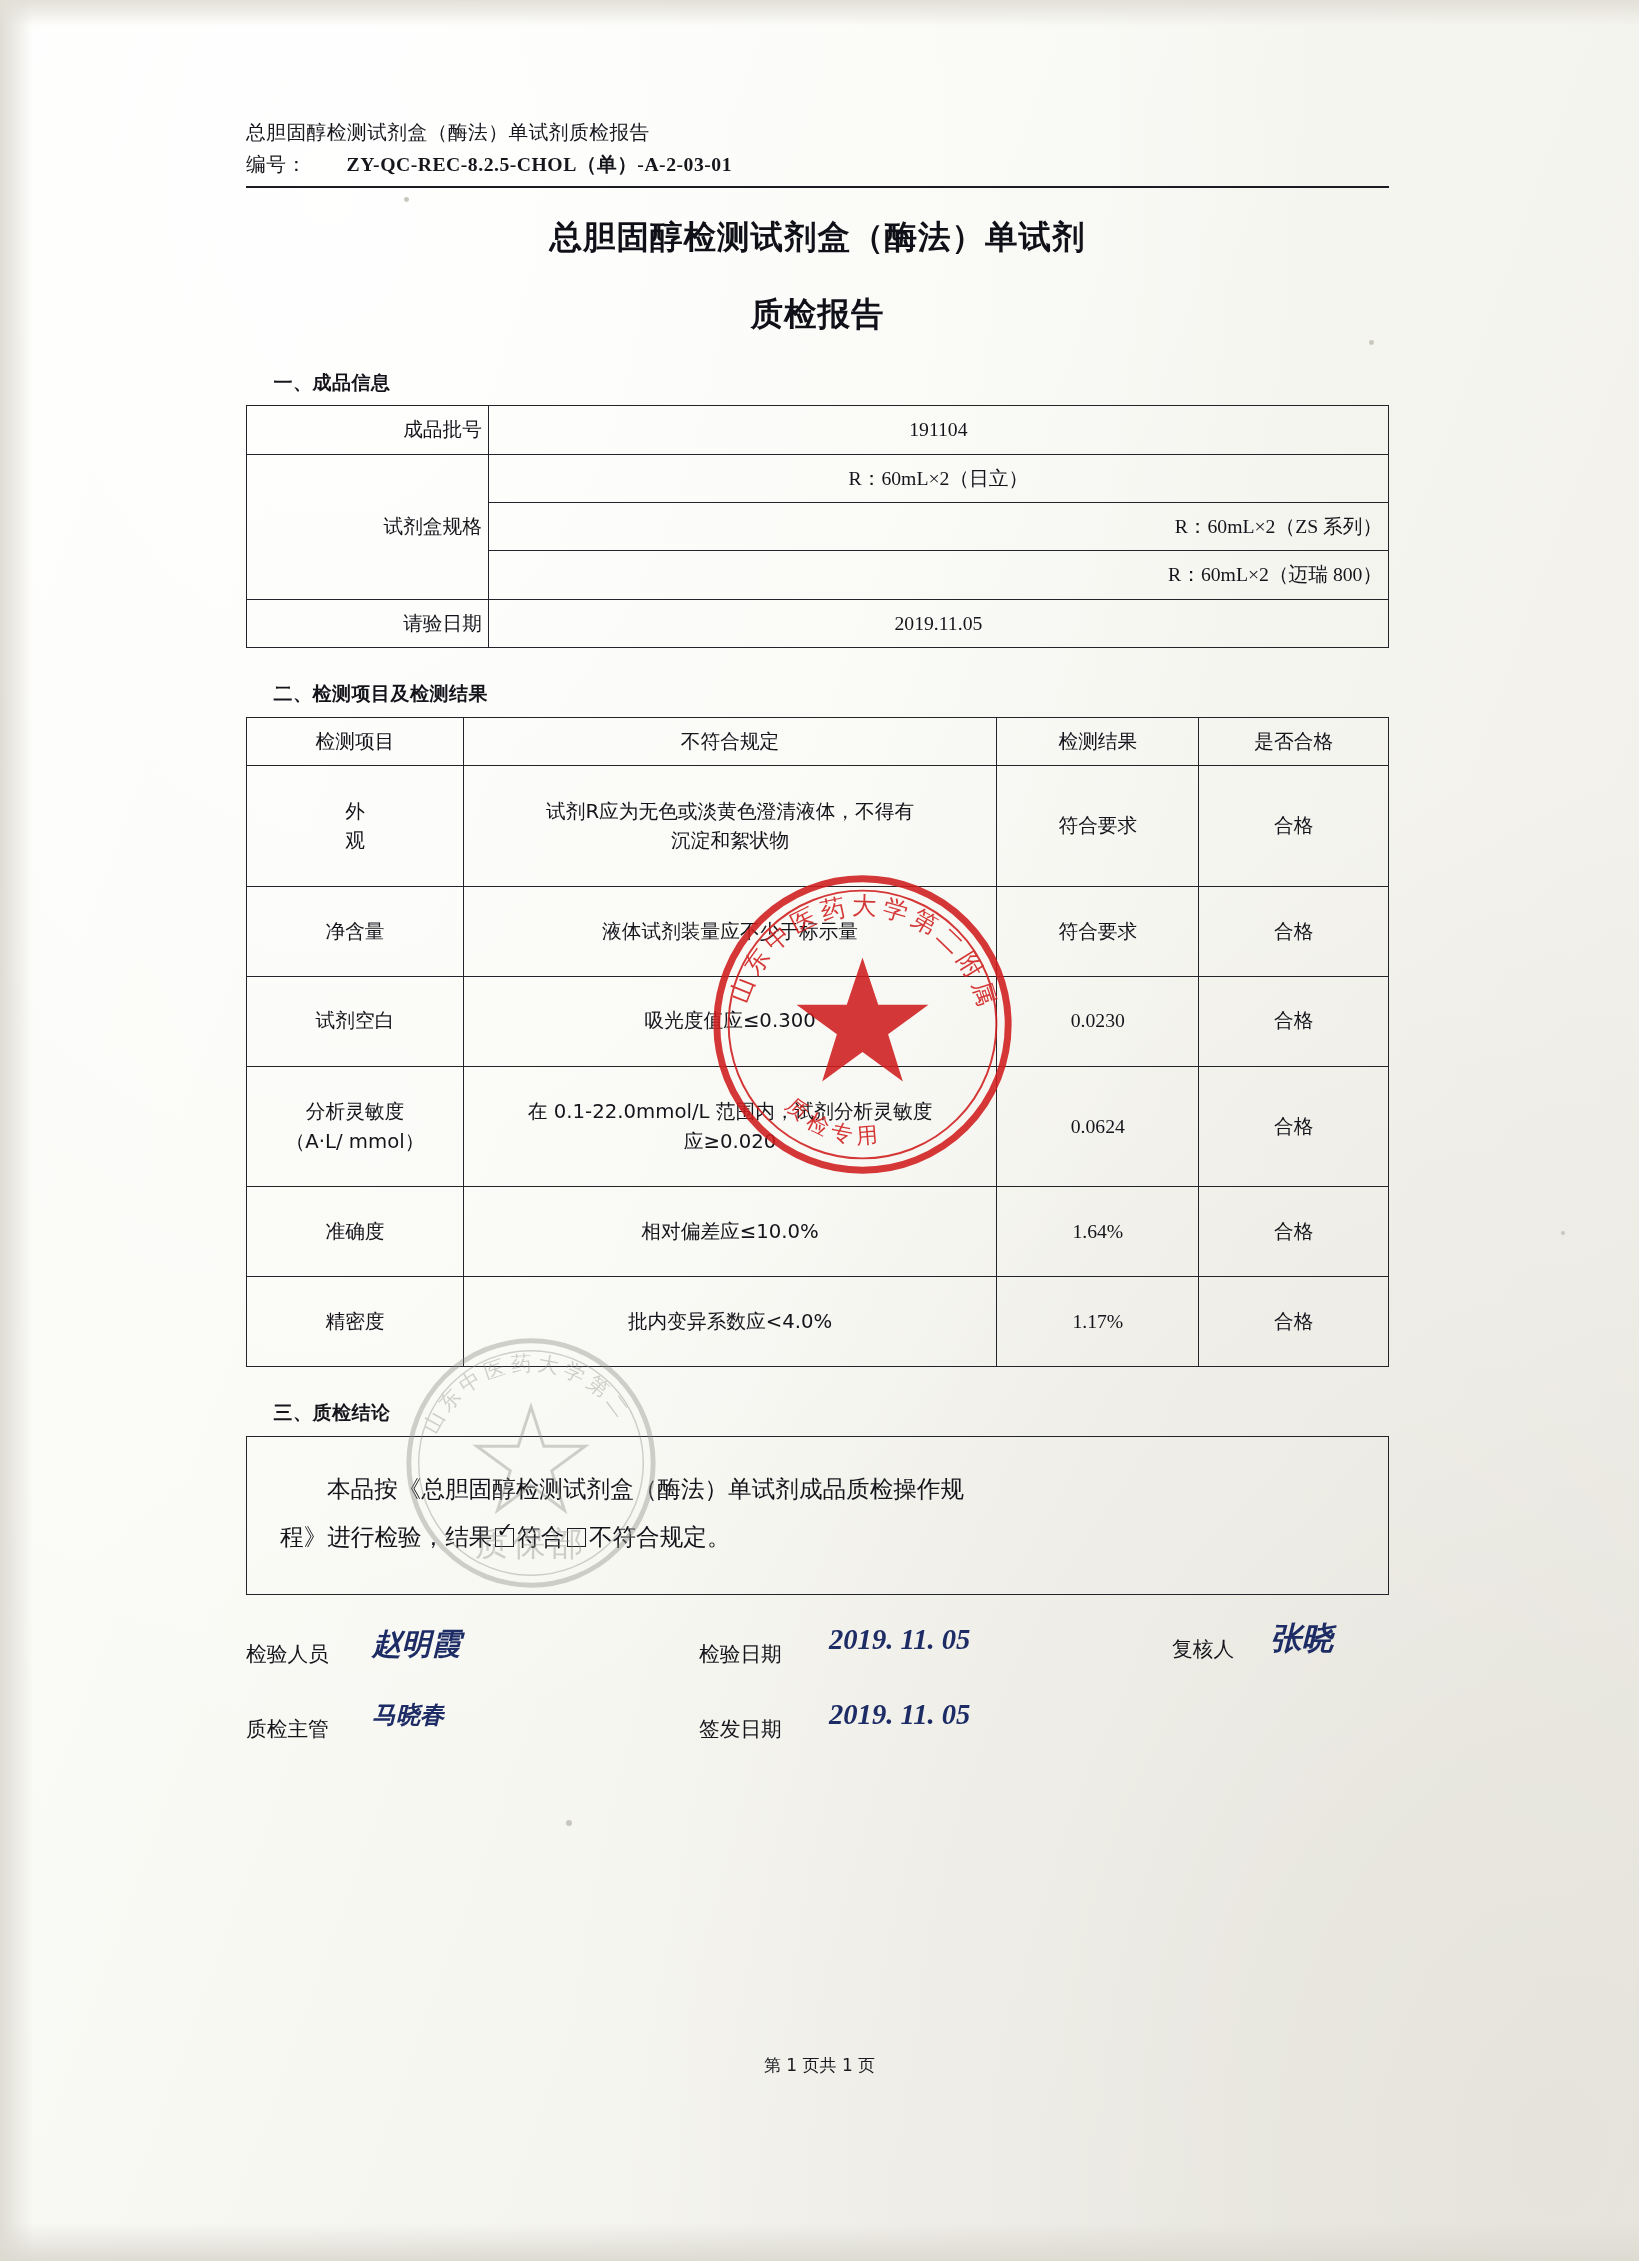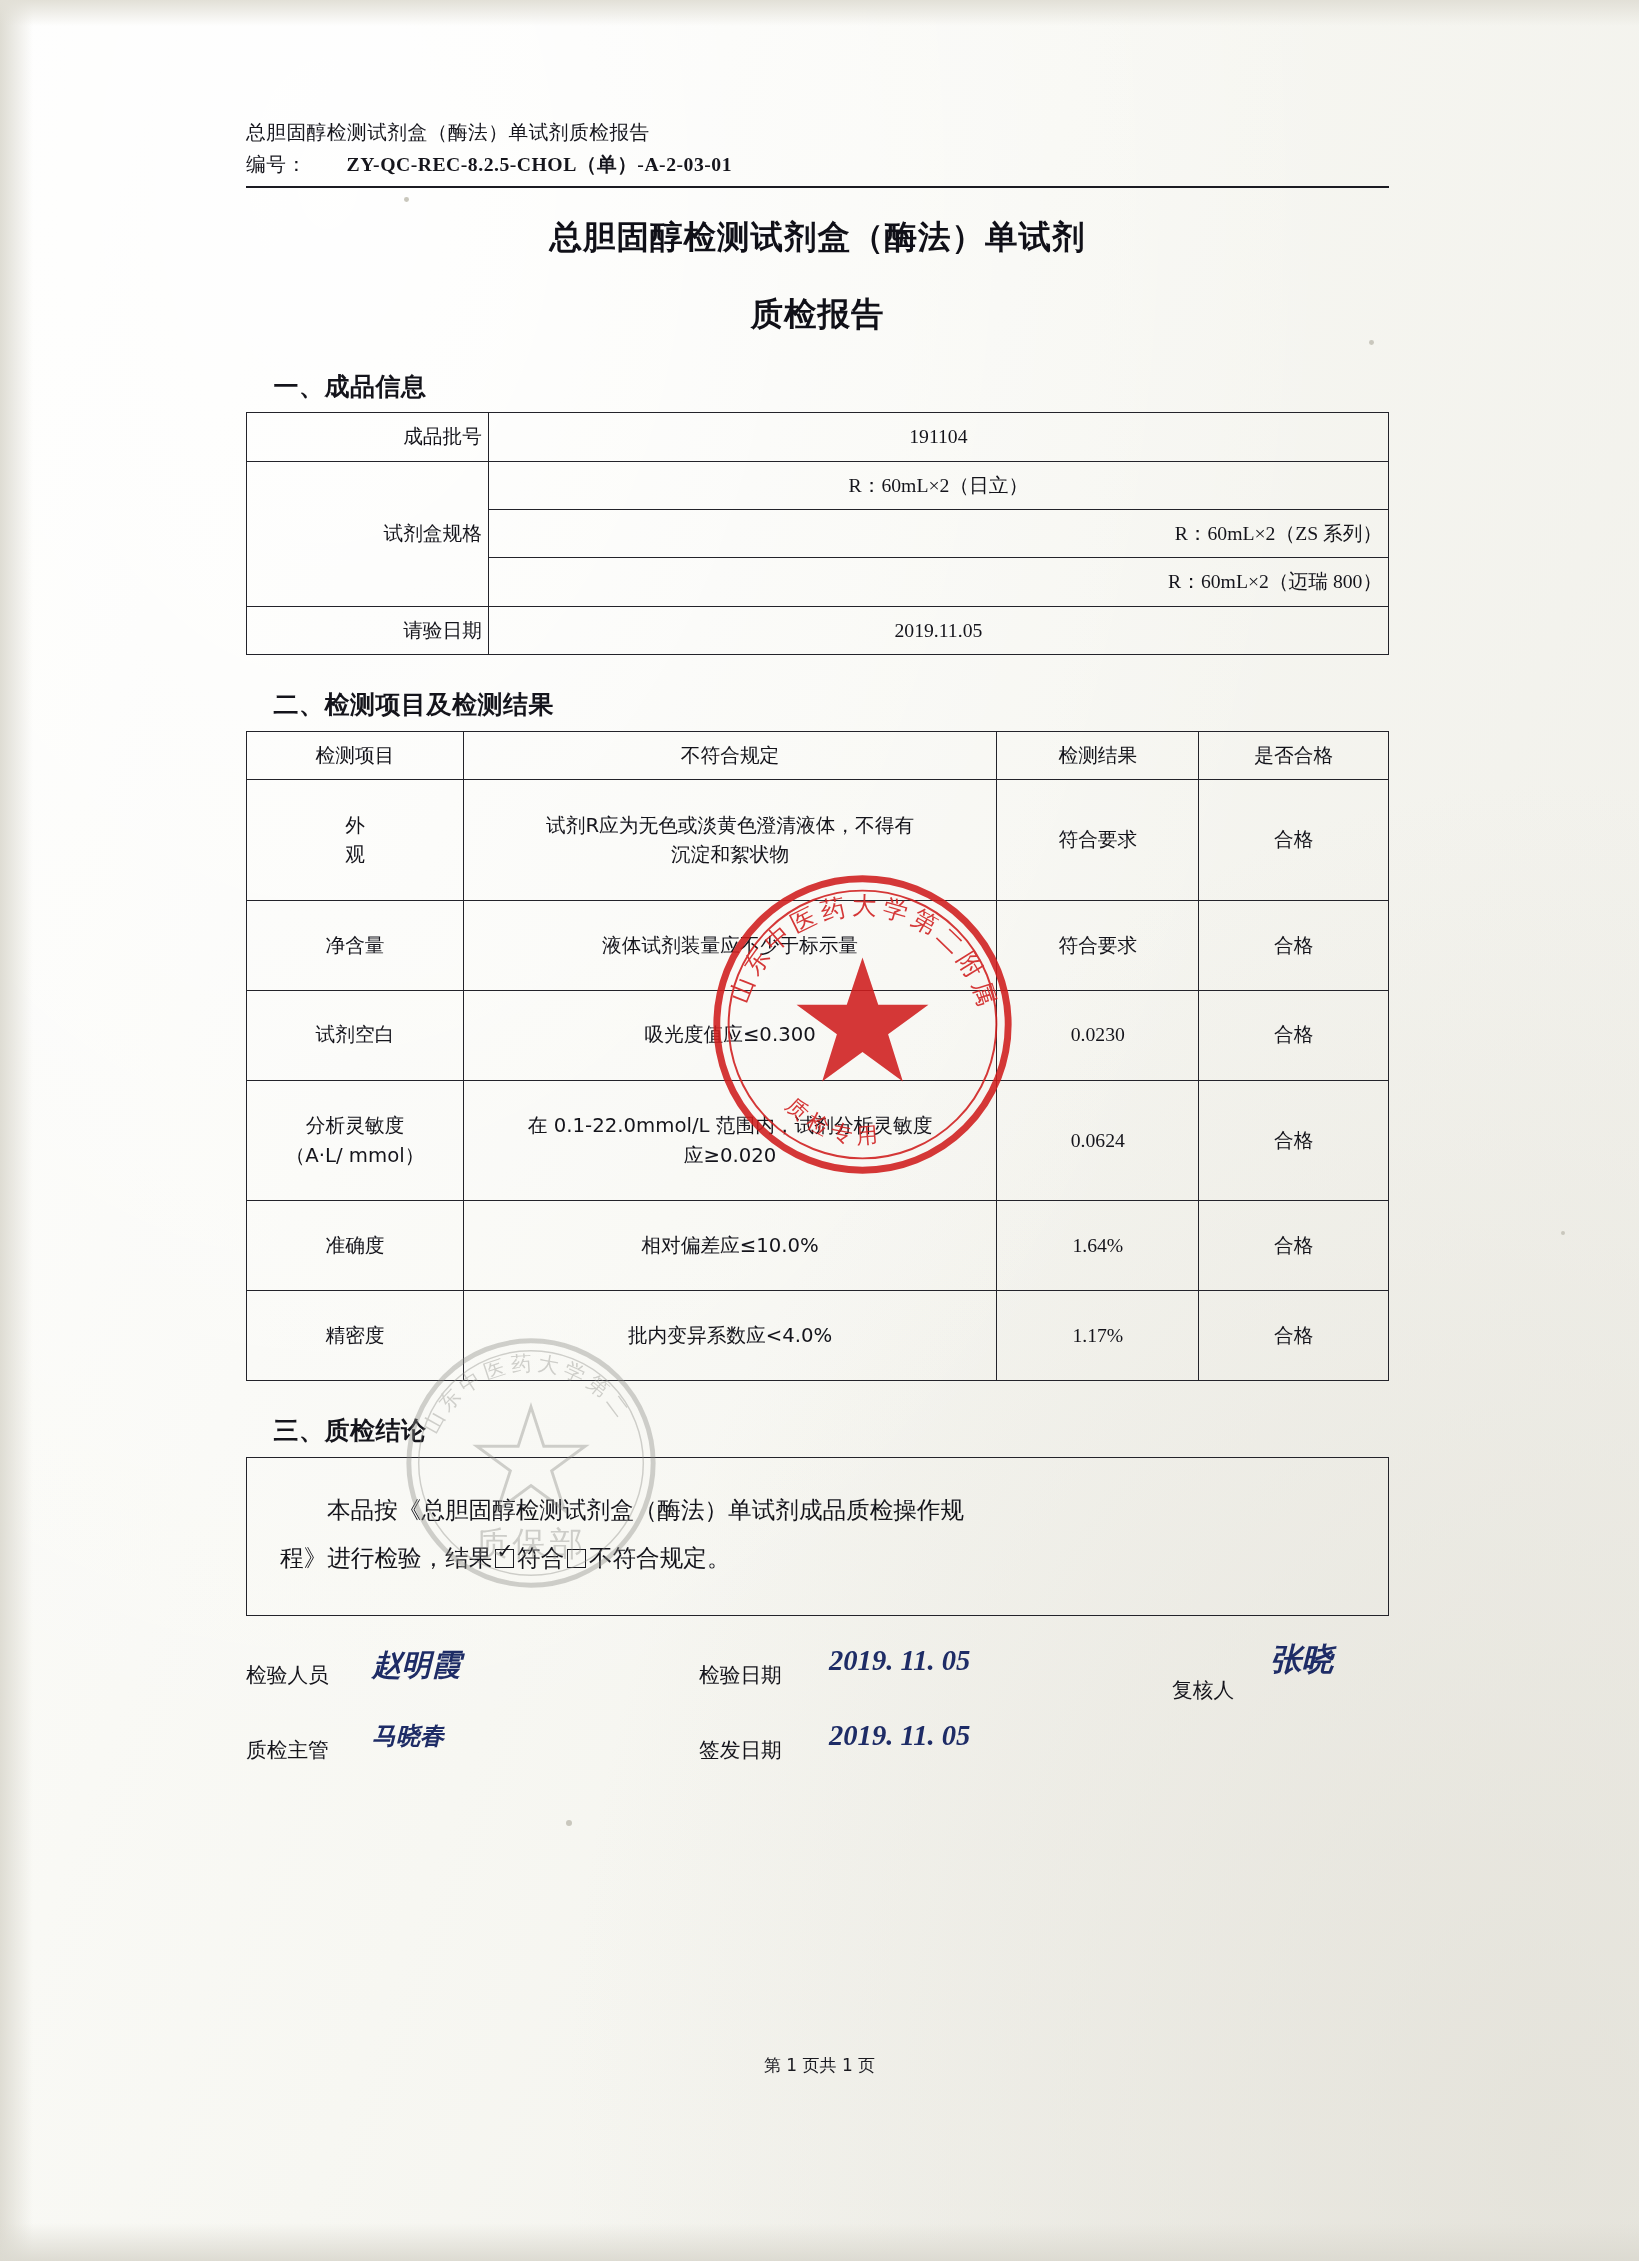--- a/index.html
+++ b/index.html
@@ -76,21 +76,21 @@
     text-align: center;
     font-size: 32.5px;
     font-weight: bold;
     color: #101018;
     letter-spacing: 1px;
   }
   .title1 { margin-top: 27.6px; }
   .title2 { margin-top: 33px; }
 
   .section-heading {
-    font-size: 25px;
+    font-size: 19px;
     font-weight: bold;
     color: #14141b;
     margin: 33px 0 9.9px 27.6px;
     letter-spacing: 0.5px;
   }
 
   table.doc {
     border-collapse: collapse;
     width: 100%;
     table-layout: fixed;
@@ -323,21 +323,21 @@
       </div>
     </div>
 
     <div class="sign-area">
       <span class="sig-label" style="left:0px;top:9.9px;">检验人员</span>
       <span class="hand blue" style="left:126px;top:-5.9px;font-size:29.6px;">赵明霞</span>
 
       <span class="sig-label" style="left:453px;top:9.9px;">检验日期</span>
       <span class="hand blue" style="left:583px;top:-5.9px;font-size:28.6px;">2019. 11. 05</span>
 
-      <span class="sig-label" style="left:926px;top:25px;">复核人</span>
+      <span class="sig-label" style="left:926px;top:5px;">复核人</span>
       <span class="hand blue" style="left:1024px;top:-11.8px;font-size:31.5px;">张晓</span>
 
       <span class="sig-label" style="left:0px;top:85px;">质检主管</span>
       <span class="hand blue" style="left:126px;top:69px;font-size:24px;">马晓春</span>
 
       <span class="sig-label" style="left:453px;top:85px;">签发日期</span>
       <span class="hand blue" style="left:583px;top:69px;font-size:28.6px;">2019. 11. 05</span>
     </div>
   </div>
 

